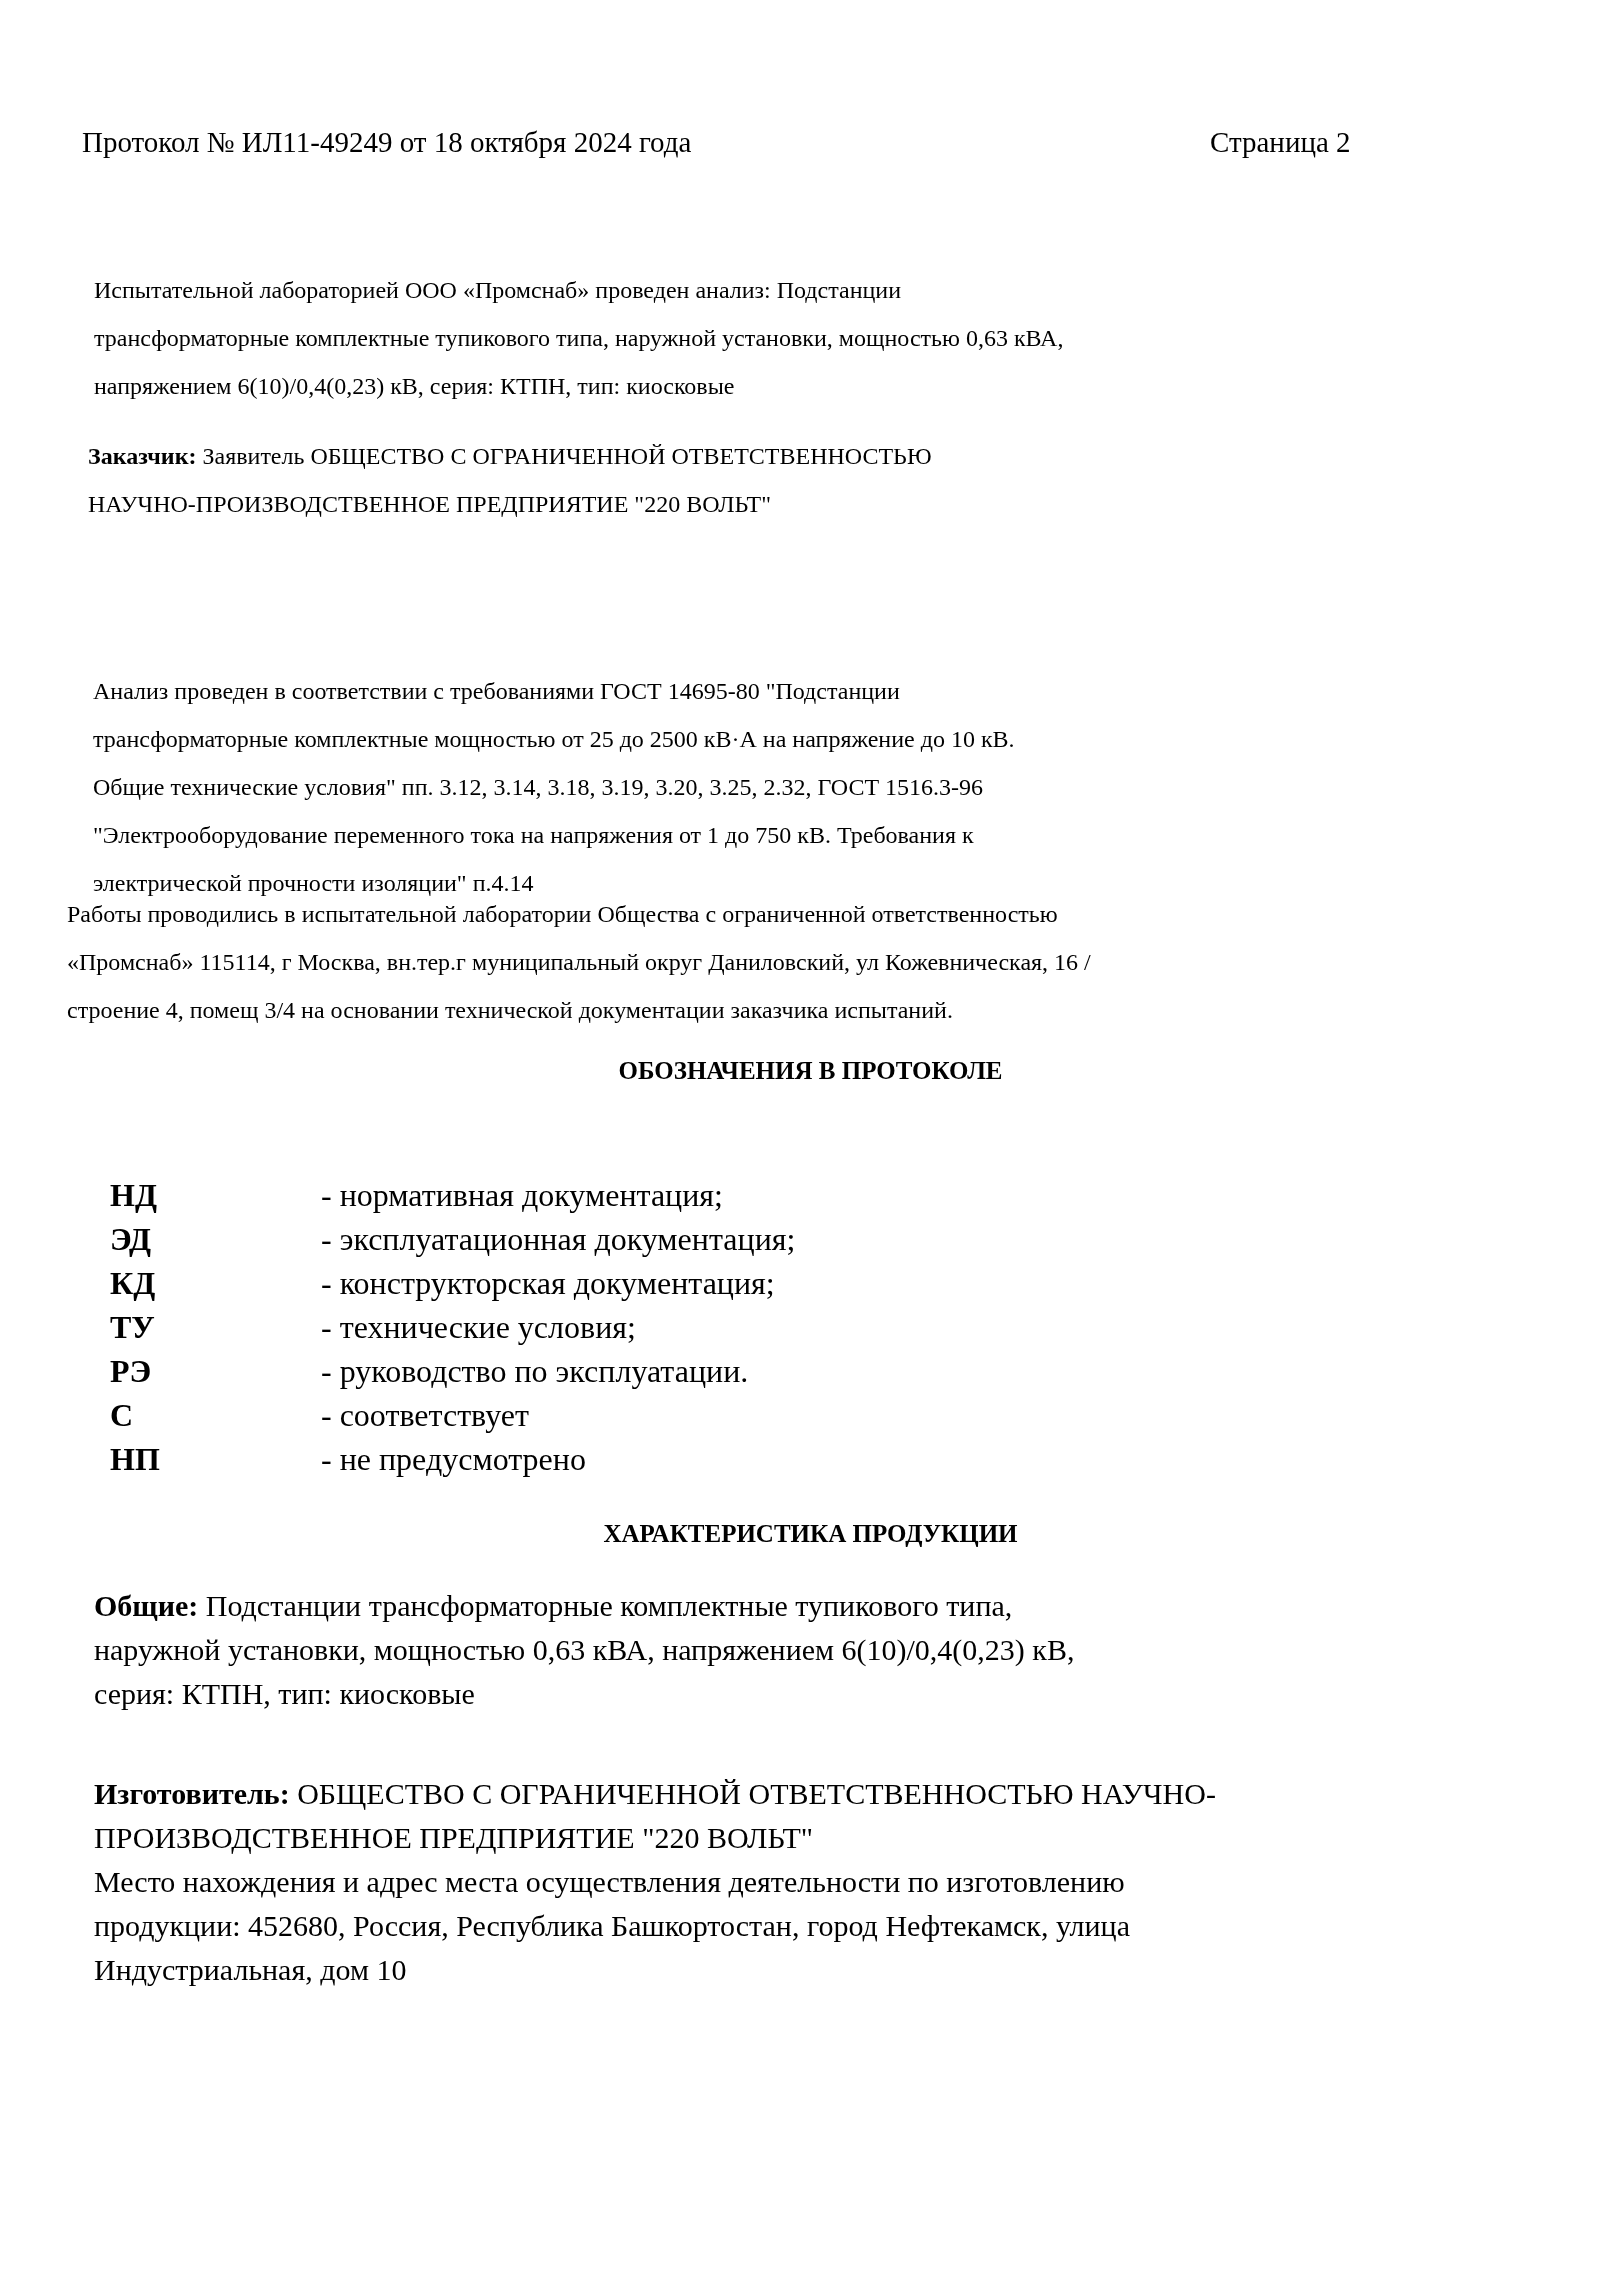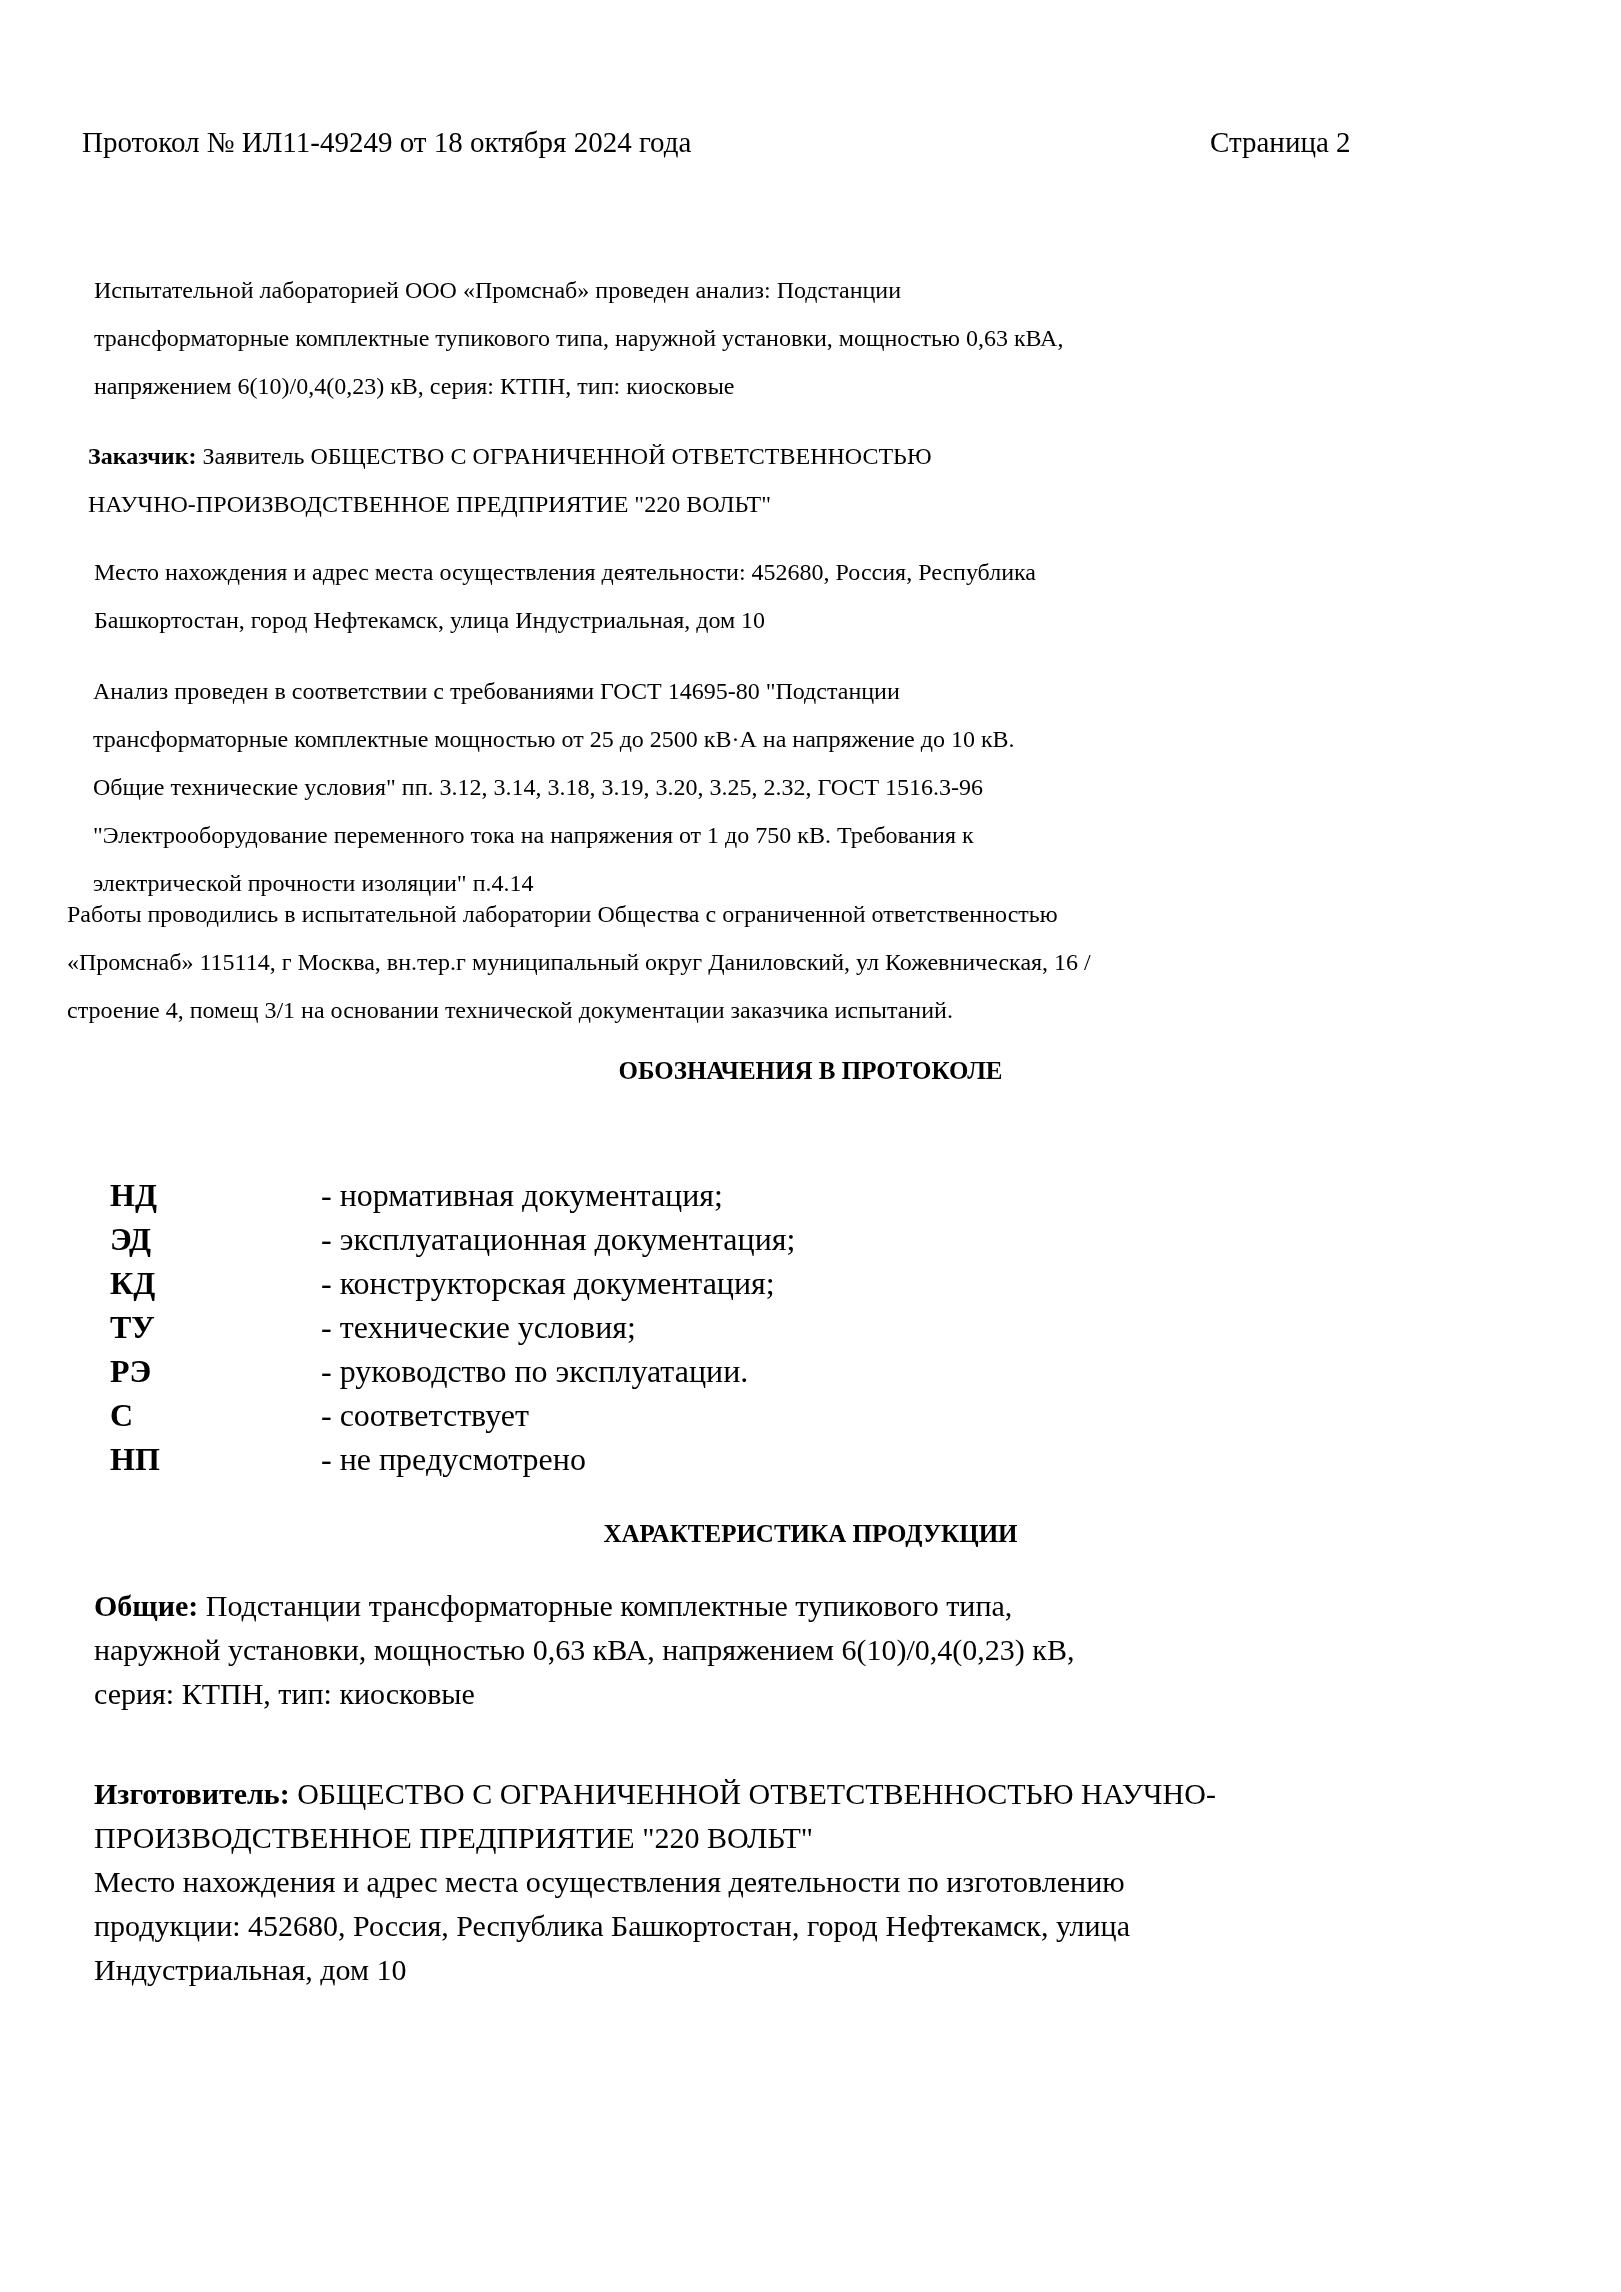--- a/index.html
+++ b/index.html
@@ -79,32 +79,30 @@
     <span class="hdr-right pre">Страница 2 из 4</span>
   </div>
 
   <div class="abs body-block pre p1">Испытательной лабораторией ООО «Промснаб» проведен анализ: Подстанции
 трансформаторные комплектные тупикового типа, наружной установки, мощностью 0,63 кВА,
 напряжением 6(10)/0,4(0,23) кВ, серия: КТПН, тип: киосковые</div>
 
   <div class="abs body-block pre p2"><span class="b">Заказчик:</span><span> Заявитель ОБЩЕСТВО С ОГРАНИЧЕННОЙ ОТВЕТСТВЕННОСТЬЮ
 НАУЧНО-ПРОИЗВОДСТВЕННОЕ ПРЕДПРИЯТИЕ "220 ВОЛЬТ"</span></div>
 
-  <div class="abs body-block pre p3">Место нахождения и адрес места осуществления деятельности: 452680, Россия, Республика
-Башкортостан, город Нефтекамск, улица Индустриальная, дом 10</div>
 
   <div class="abs body-block pre p4">Анализ проведен в соответствии с требованиями ГОСТ 14695-80 "Подстанции
 трансформаторные комплектные мощностью от 25 до 2500 кВ·А на напряжение до 10 кВ.
 Общие технические условия" пп. 3.12, 3.14, 3.18, 3.19, 3.20, 3.25, 2.32, ГОСТ 1516.3-96
 "Электрооборудование переменного тока на напряжения от 1 до 750 кВ. Требования к
 электрической прочности изоляции" п.4.14</div>
 
   <div class="abs body-block pre p5">Работы проводились в испытательной лаборатории Общества с ограниченной ответственностью
 «Промснаб» 115114, г Москва, вн.тер.г муниципальный округ Даниловский, ул Кожевническая, 16 /
-строение 4, помещ 3/1 на основании технической документации заказчика испытаний.</div>
+строение 4, помещ 3/4 на основании технической документации заказчика испытаний.</div>
 
   <div class="abs section-title h1">ОБОЗНАЧЕНИЯ В ПРОТОКОЛЕ</div>
 
   <div class="abs defs">
     <div class="def-row">
       <span class="b">НД</span>
         <span>- нормативная документация;</span>
     </div>
     <div class="def-row">
       <span class="b">ЭД</span>

